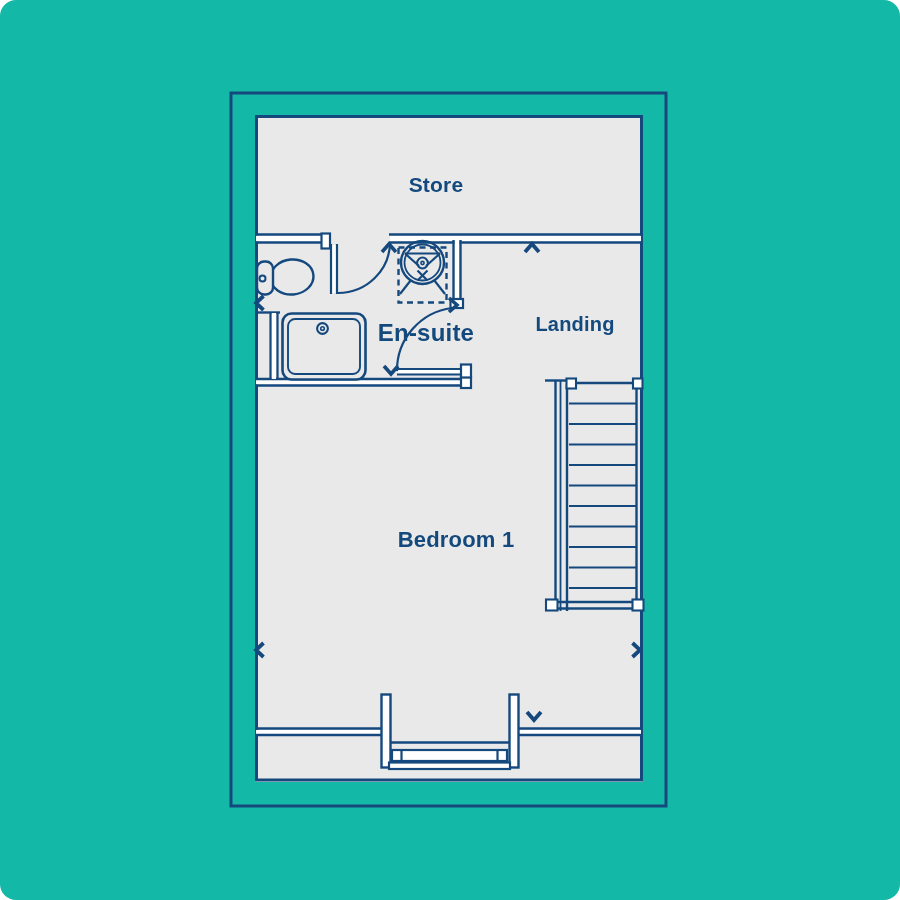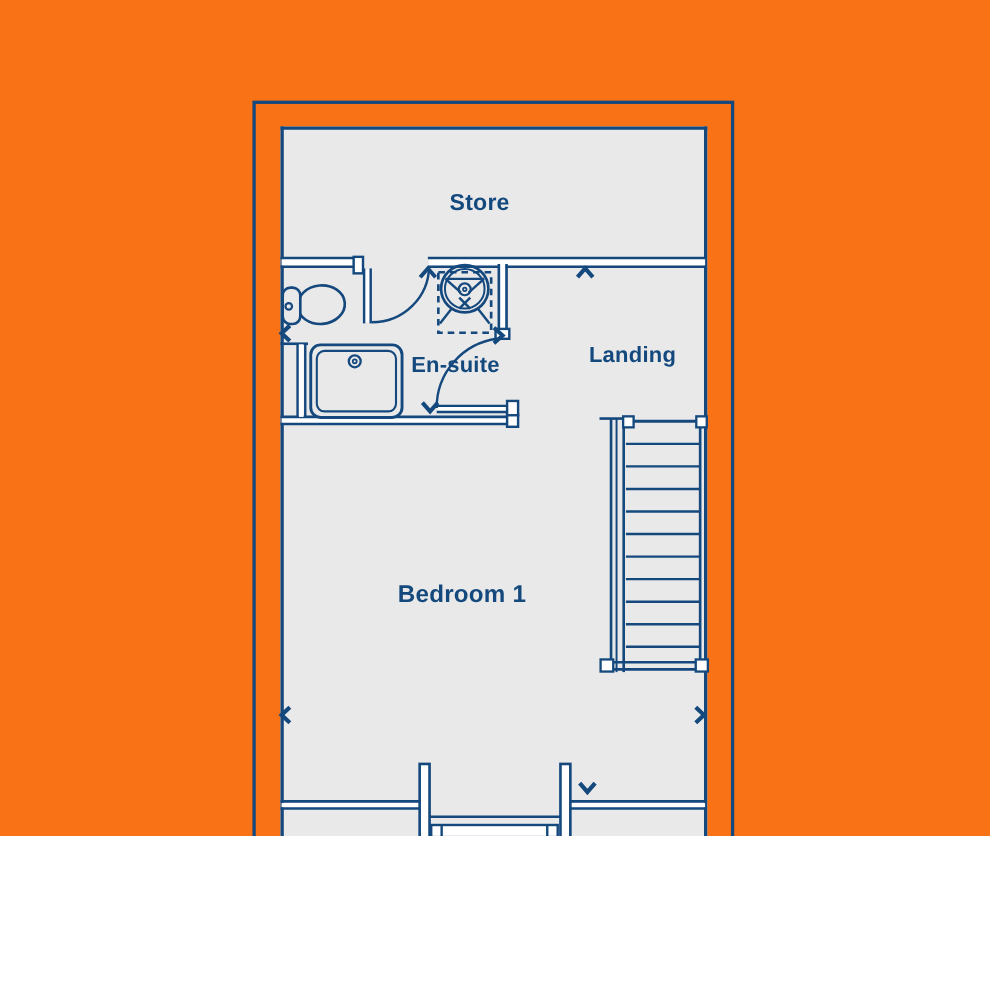--- a/index.html
+++ b/index.html
@@ -1,24 +1,24 @@
 <!DOCTYPE html>
 <html><head>
 <meta charset="utf-8">
 <style>
   html,body{margin:0;padding:0;background:#ffffff;width:900px;height:900px;
     font-family:"Liberation Sans",sans-serif;}
-  .stage{position:relative;width:900px;height:760px;background:#f97316;overflow:hidden;}
+  .stage{position:relative;width:900px;height:900px;background:#14b8a6;overflow:hidden;border-radius:16px;}
   .plan-svg{position:absolute;left:0;top:0;}
   .room-label{position:absolute;transform:translate(-50%,-50%);color:#14497d;
     font-weight:bold;white-space:nowrap;letter-spacing:.2px;}
   .lbl-store{left:436px;top:185px;font-size:21px;}
-  .lbl-ensuite{left:414px;top:333px;font-size:20px;}
+  .lbl-ensuite{left:426px;top:333px;font-size:24px;}
   .lbl-landing{left:575px;top:324px;font-size:20px;}
-  .lbl-bedroom{left:420px;top:540px;font-size:22px;}
+  .lbl-bedroom{left:456px;top:540px;font-size:22px;}
 </style>
 </head>
 <body>
 
 <div class="stage">
 
   <svg class="plan-svg" width="900" height="900" viewBox="0 0 900 900">
 
     <rect x="231" y="93" width="435" height="713" fill="none" stroke="#15497e" stroke-width="3"></rect>
 

